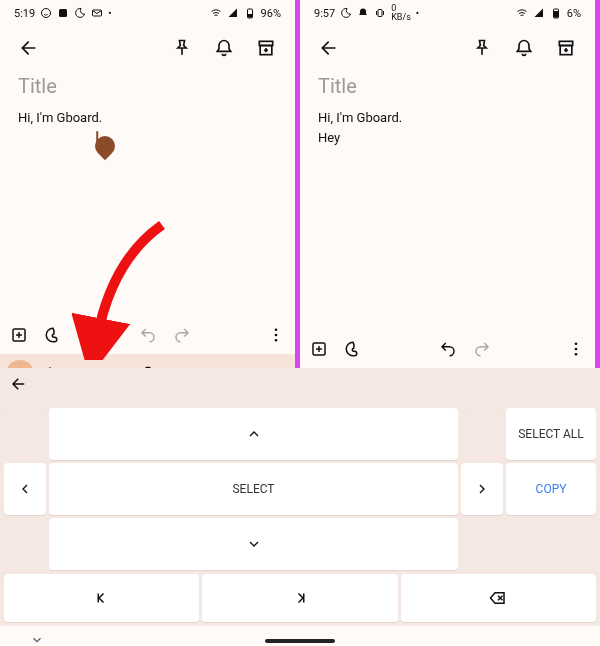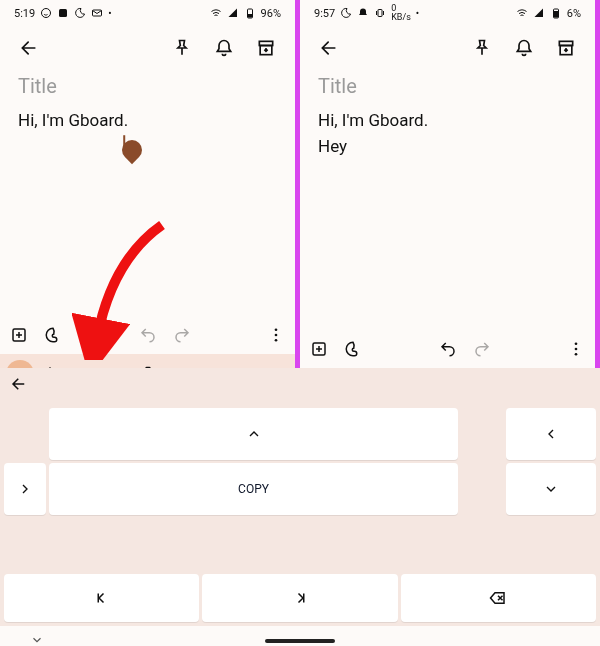--- a/index.html
+++ b/index.html
@@ -16,21 +16,21 @@
 
   
   .appbar{height:44px;display:flex;align-items:center;padding:0 12px;gap:8px}
   .spacer{flex:1}
   .abtn{width:34px;height:34px;display:flex;align-items:center;justify-content:center;border-radius:17px}
   .abtn svg{width:20px;height:20px}
 
   
   .note{padding:4px 18px}
   .title{color:#9a9a9a;font-size:20px;margin-bottom:10px}
-  .body{font-size:17px;color:#111;line-height:1.5}
+  .body{font-size:13px;color:#111;line-height:1.5}
   .ul{}
   .cursor{display:inline-block;position:relative}
   .caret{position:absolute;left:-10px;top:14px;width:20px;height:20px;background:#8a4b2a;border-radius:50% 50% 50% 0;transform:rotate(-45deg)}
   .caret::before{content:"";position:absolute;left:9px;top:-8px;width:2px;height:14px;background:#8a4b2a;transform:rotate(45deg)}
 
   
   .midbar{position:absolute;left:0;right:0;display:flex;align-items:center;padding:0 10px;height:34px;gap:16px}
   .midbar svg{width:18px;height:18px}
   .mflex{flex:1}
 
@@ -57,21 +57,21 @@
 
   .kfoot{height:30px;background:#fdfaf8;display:flex;align-items:center;justify-content:space-between;padding:0 30px}
   .home{width:70px;height:4px;background:#222;border-radius:2px;margin:0 auto}
 
   
   .cpad{background:#f5e7e1}
   .cpad .ktop2{height:36px;display:flex;align-items:center;padding:0 10px}
   .grid{display:grid;grid-template-columns:42px 1fr 42px 90px;grid-template-rows:52px 52px 52px;gap:3px;padding:4px}
   .cell{background:#fff;border-radius:4px;display:flex;align-items:center;justify-content:center;font-size:12px;color:#333;box-shadow:0 1px 0 rgba(0,0,0,.08)}
   .cell.arrow svg{width:16px;height:16px}
-  .cell.dim{color:#0f172a}
+  .cell.dim{color:#3b82f6}
   .cell.blank{background:#f5e7e1;box-shadow:none}
   .brow{display:flex;gap:3px;padding:4px;padding-top:0}
   .bcell{flex:1;height:48px;background:#fff;border-radius:4px;display:flex;align-items:center;justify-content:center;box-shadow:0 1px 0 rgba(0,0,0,.08)}
   .bcell svg{width:18px;height:18px}
 
   
   .arrowov{position:absolute;pointer-events:none;z-index:50}
   .arrowov svg{width:110px;height:140px}
 
   .faded{opacity:.35}
@@ -411,26 +411,28 @@
           </svg></span>
       </div>
       <div class="grid">
         <div class="cell blank"></div>
         <div class="cell arrow">
           <svg viewBox="0 0 24 24">
             <path d="M6 15l6-6 6 6" fill="none" stroke="#111" stroke-width="2"></path>
           </svg>
         </div>
         <div class="cell blank"></div>
+        <div class="cell">SELECT ALL</div>
 
         <div class="cell arrow">
           <svg viewBox="0 0 24 24">
             <path d="M15 6l-6 6 6 6" fill="none" stroke="#111" stroke-width="2"></path>
           </svg>
         </div>
+        <div class="cell">SELECT</div>
         <div class="cell arrow">
           <svg viewBox="0 0 24 24">
             <path d="M9 6l6 6-6 6" fill="none" stroke="#111" stroke-width="2"></path>
           </svg>
         </div>
         <div class="cell dim">COPY</div>
 
         <div class="cell blank"></div>
         <div class="cell arrow">
           <svg viewBox="0 0 24 24">

